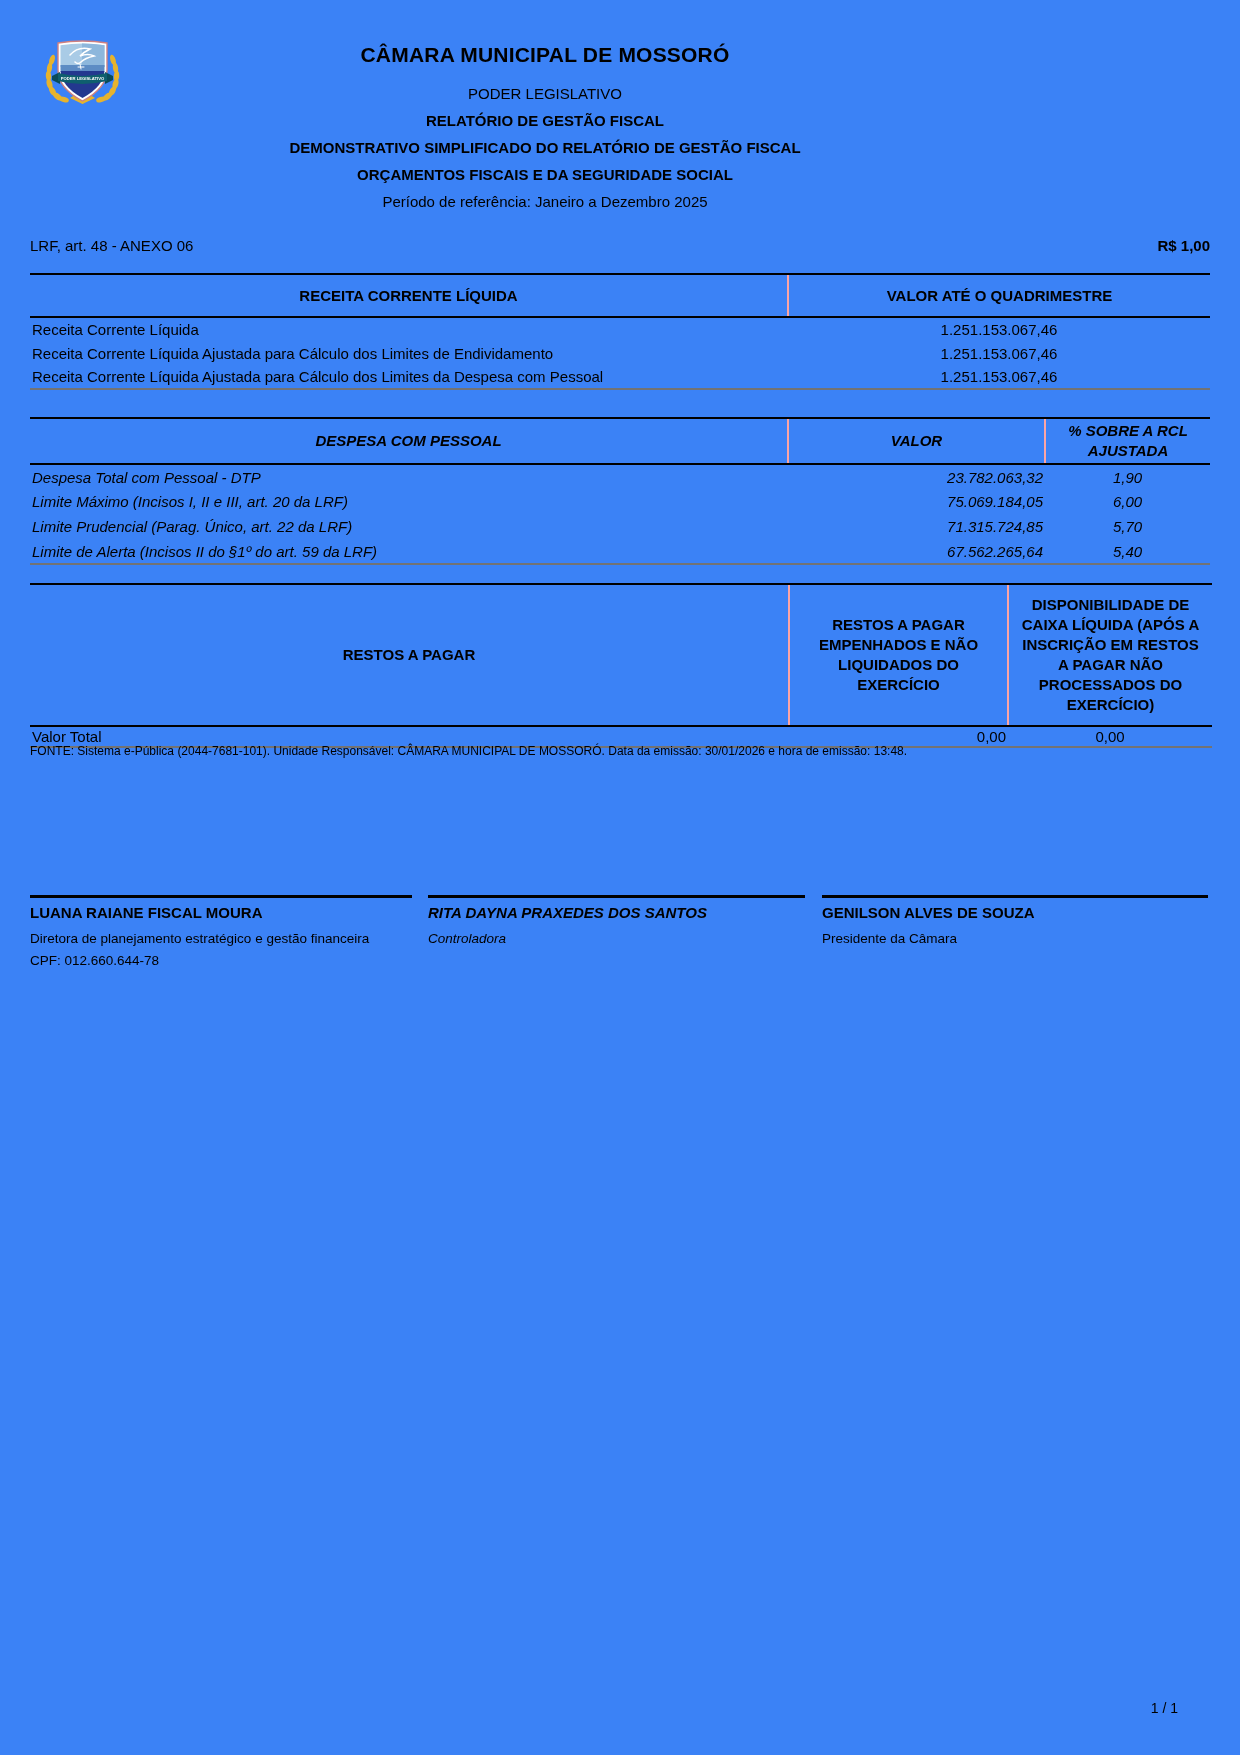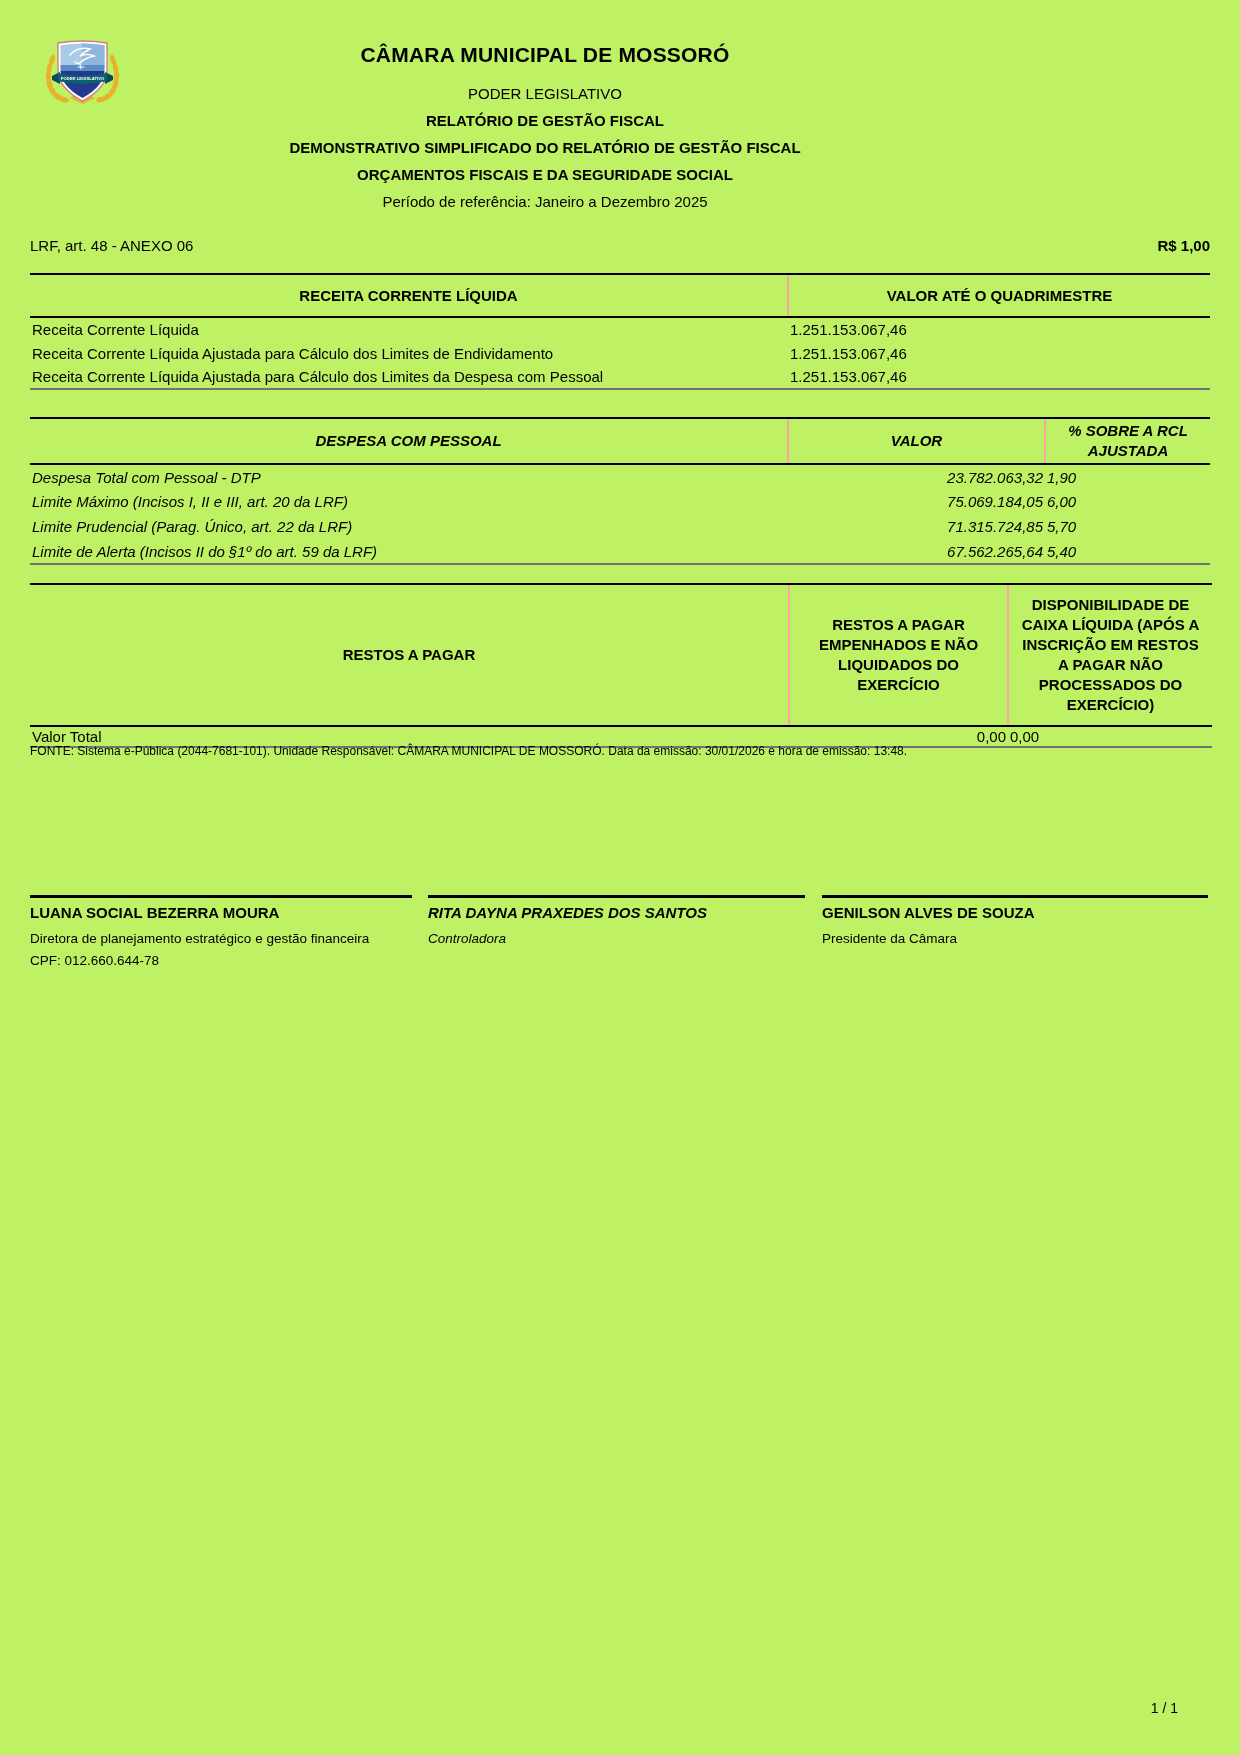--- a/index.html
+++ b/index.html
@@ -1,20 +1,20 @@
 <!DOCTYPE html>
 <html><head>
 <meta charset="utf-8">
 <style>
   * { margin:0; padding:0; box-sizing:border-box; }
   html,body { background:#ffffff; }
   .page {
     position:relative;
     width:1240px; height:1755px;
-    background:#bef264;
+    background:#3b82f6;
     color:#000;
     font-family:"Liberation Sans", sans-serif;
     overflow:hidden;
   }
 
   
   .logo { position:absolute; left:40px; top:38px; width:85px; height:68px; }
   .header-text {
     position:absolute; left:30px; top:42px; width:1030px;
     text-align:center;
@@ -49,21 +49,21 @@
   .t2 { position:absolute; left:30px; top:417px; width:1180px;font-style:italic; }
   .t2 th { height:39px; }
   .t2 td { height:25px; }
 
   .t3 { position:absolute; left:30px; top:583px; width:1182px; }
   .t3 th { height:125px; }
   .t3 th.mid { padding:2px 14px; }
   .t3 th.right { padding:10px 8px; }
   .t3 td { height:21px; }
 
-  td.num  { text-align:left; padding-right:8px; }
+  td.num  { text-align:center; padding-right:8px; }
   td.num-mid2 { text-align:right; padding-right:40px; }
   td.num-mid3 { text-align:right; padding-right:6px; }
 
   
   .fonte { position:absolute; left:30px; top:743px; width:1180px; font-size:12px; line-height:16px; }
 
   
   .sigs { position:absolute; left:30px; top:895px; width:1180px; display:flex; }
   .sig-col { border-top:3px solid #000; padding-top:5px; }
   .sig-col.c1 { width:382px; margin-right:16px; }
@@ -228,21 +228,21 @@
         <td class="num-mid3">0,00</td>
         <td class="num">0,00</td>
       </tr>
     </tbody>
   </table>
 
   <div class="fonte">FONTE: Sistema e-Pública (2044-7681-101). Unidade Responsável: CÂMARA MUNICIPAL DE MOSSORÓ. Data da emissão: 30/01/2026 e hora de emissão: 13:48.</div>
 
   <div class="sigs">
     <div class="sig-col c1">
-      <div class="sig-name">LUANA SOCIAL BEZERRA MOURA</div>
+      <div class="sig-name">LUANA RAIANE FISCAL MOURA</div>
       <div class="sig-role">Diretora de planejamento estratégico e gestão financeira</div>
       <div class="sig-cpf">CPF: 012.660.644-78</div>
     </div>
     <div class="sig-col c2">
       <div class="sig-name">RITA DAYNA PRAXEDES DOS SANTOS</div>
       <div class="sig-role">Controladora</div>
     </div>
     <div class="sig-col c3">
       <div class="sig-name">GENILSON ALVES DE SOUZA</div>
       <div class="sig-role">Presidente da Câmara</div>

